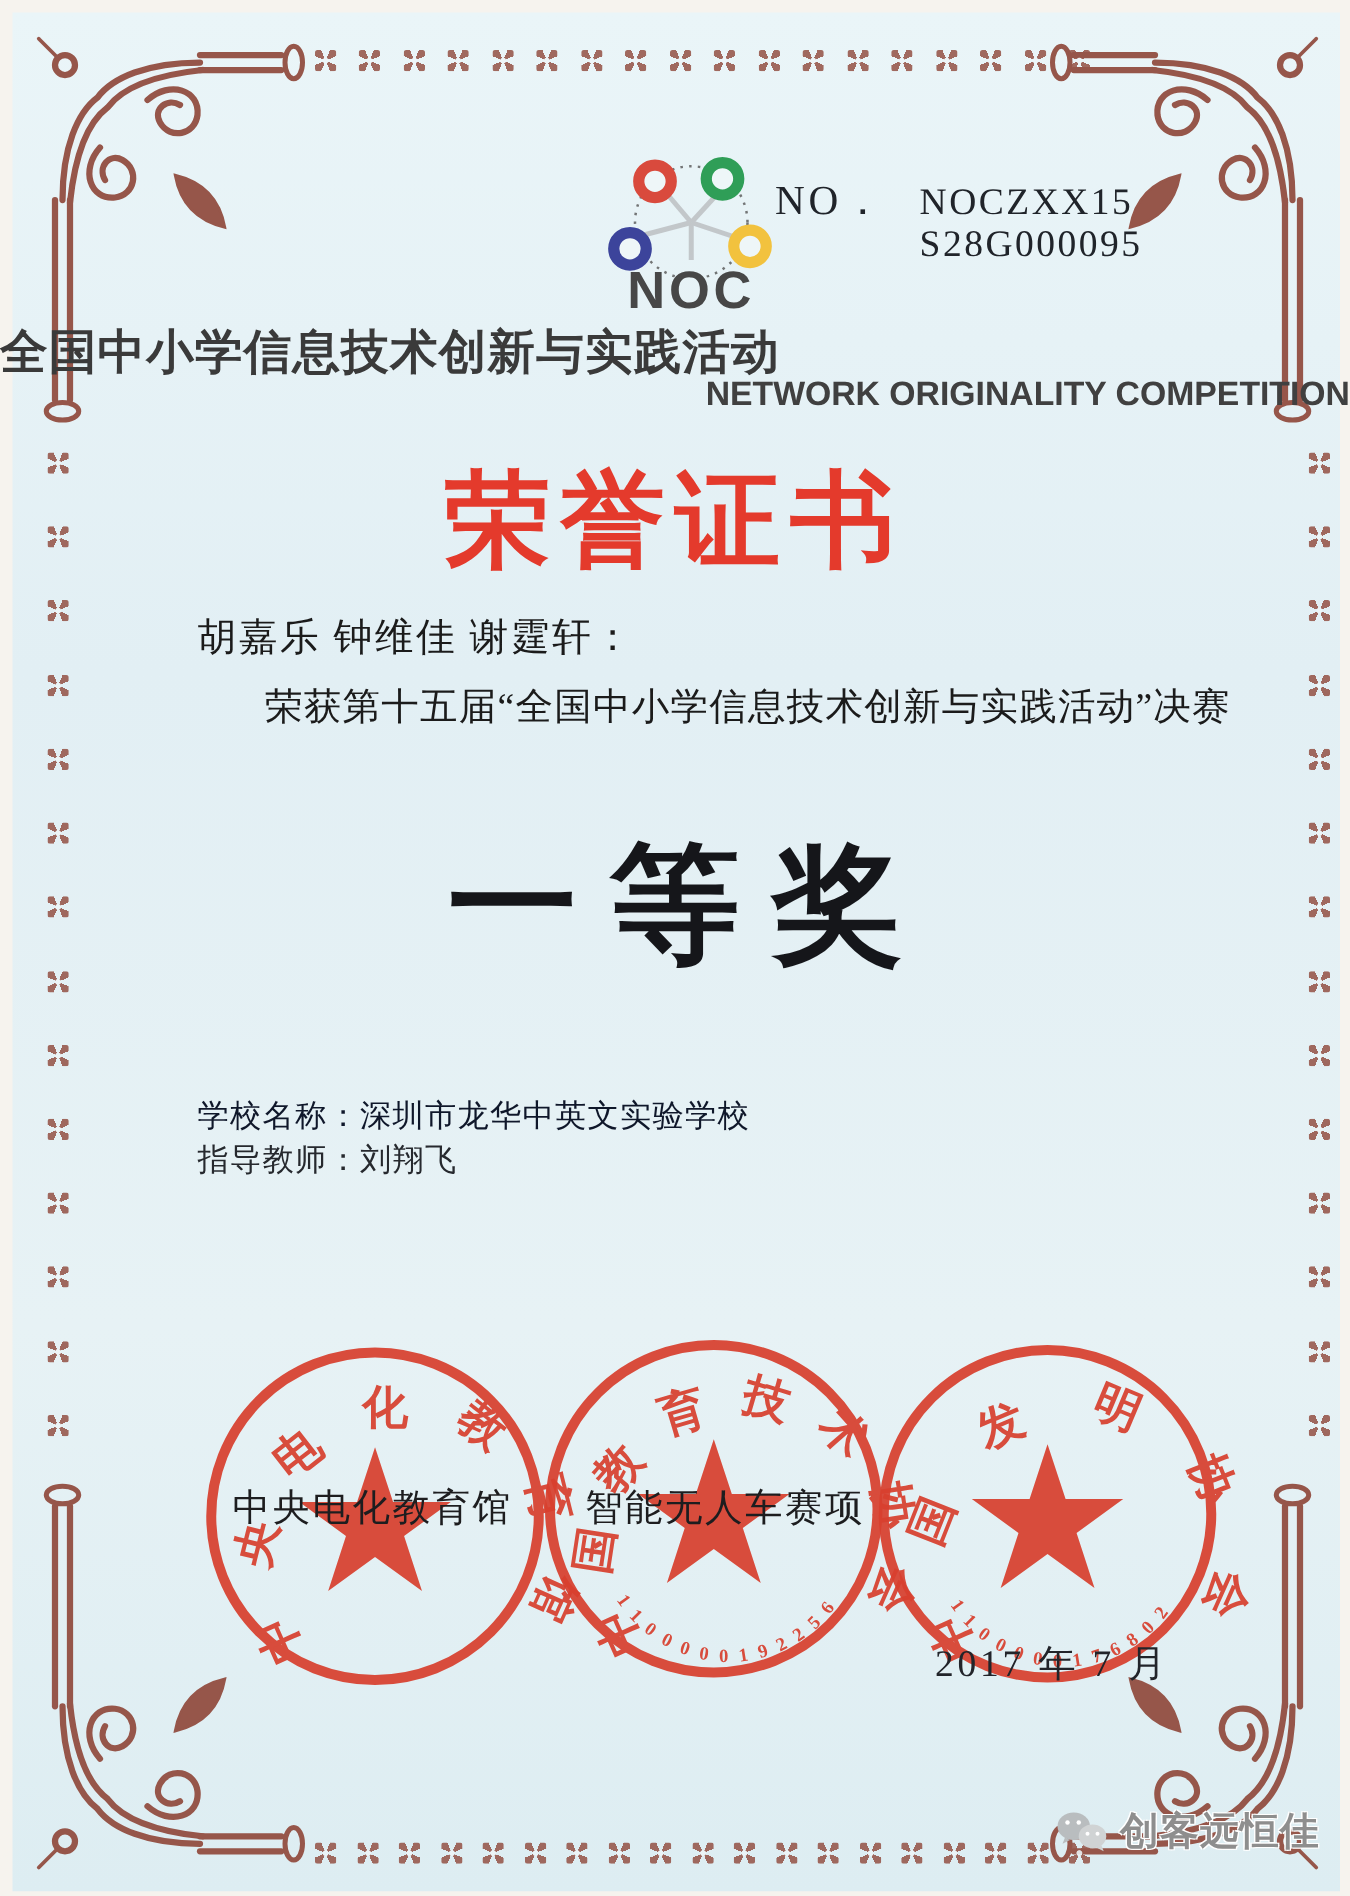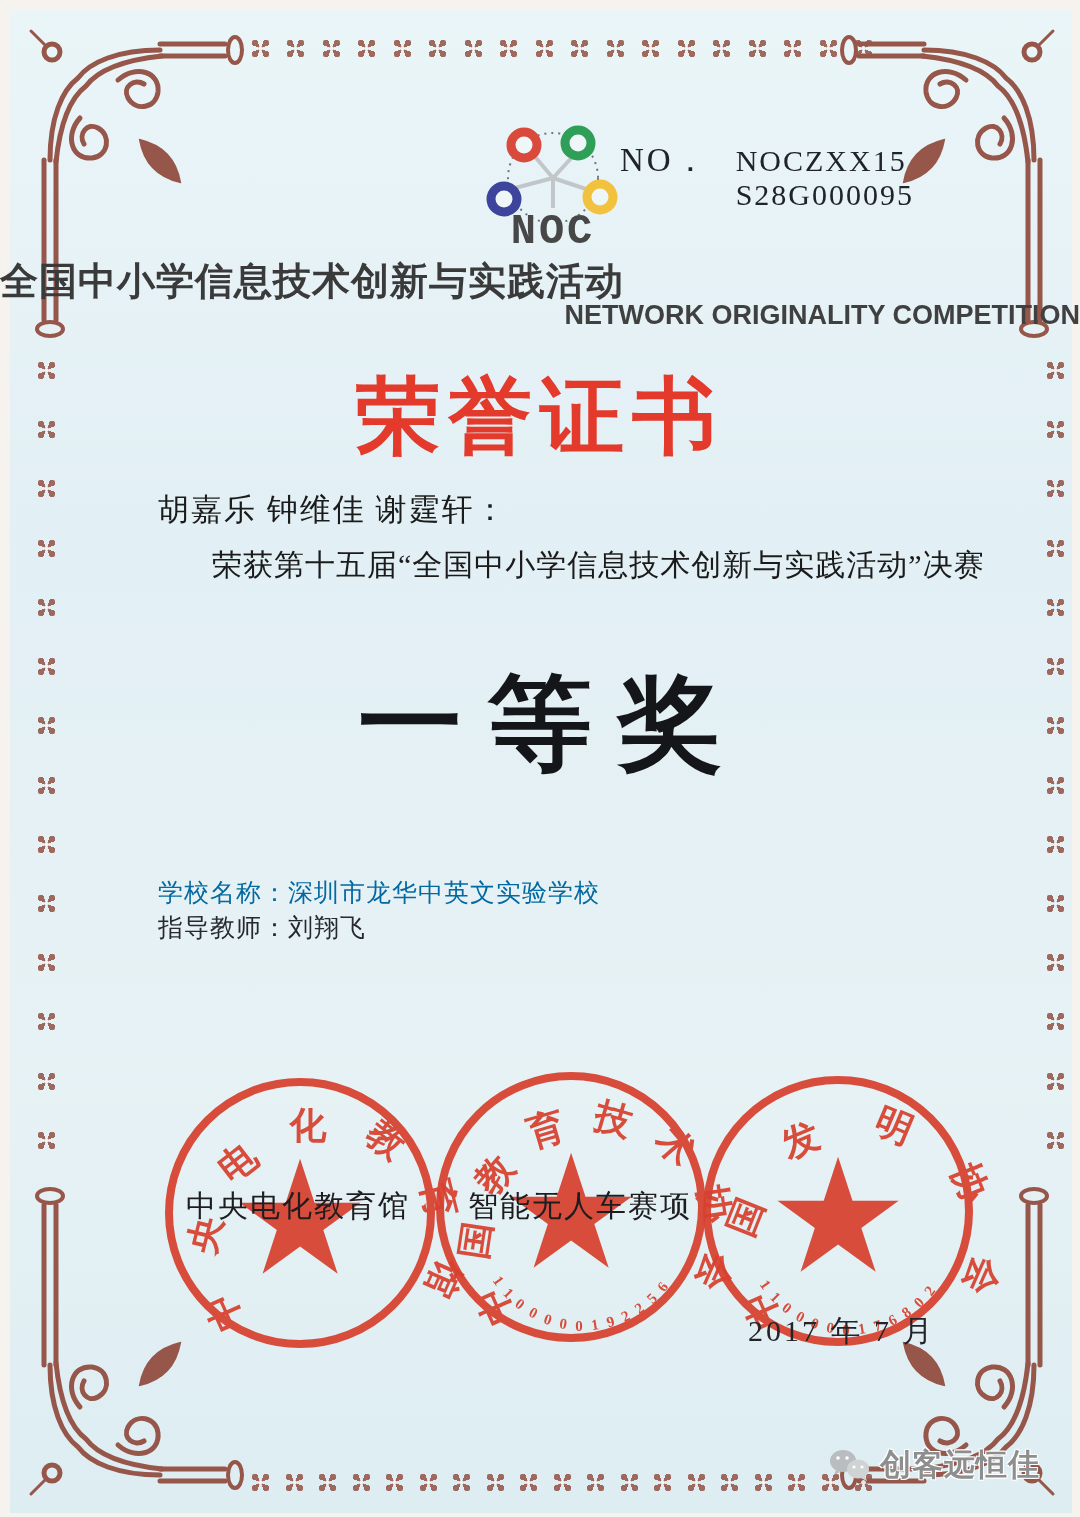--- a/index.html
+++ b/index.html
@@ -34,51 +34,51 @@
         var(--border) 113deg 157deg, rgba(0,0,0,0) 157deg 203deg, var(--border) 203deg 247deg,
         rgba(0,0,0,0) 247deg 293deg, var(--border) 293deg 337deg, rgba(0,0,0,0) 337deg);}
   
   .content{position:absolute;inset:0;z-index:3}
   .cert-no{position:absolute;left:620px;top:138px;display:flex;align-items:baseline;gap:26px;color:#20242a}
   .cert-no .lbl{font-size:33px;letter-spacing:3px}
   .cert-no .val{font-size:30px;letter-spacing:2px}
   .logo{position:absolute;left:463px;top:122px;width:180px;height:138px}
   .logo svg{position:absolute;left:0;top:0}
   .logo-text{position:absolute;left:0;top:86px;width:180px;text-align:center;
-    font-family:Liberation Mono, monospace;font-weight:900;font-size:42px;
+    font-family:Liberation Sans, sans-serif;font-weight:900;font-size:42px;
     letter-spacing:3px;color:#474747}
   .title-cn{position:absolute;left:0;top:256px;width:100%;text-align:left;
     font-family:Liberation Mono, monospace;font-weight:900;font-size:38px;
     letter-spacing:1px;color:var(--title-dark)}
   .title-en{position:absolute;left:0;top:300px;width:100%;text-align:right;
     font-family:"Liberation Sans",sans-serif;font-weight:bold;font-size:27px;
     letter-spacing:0px;color:#404040}
   .heading{position:absolute;left:0;top:360px;width:100%;text-align:center;
     font-family:"Liberation Sans",sans-serif;font-weight:900;font-size:84px;
     letter-spacing:8px;color:var(--heading-red)}
   .recipients{position:absolute;left:158px;top:489px;font-size:31px;letter-spacing:2px;color:var(--text)}
   .line1{position:absolute;left:212px;top:545px;font-size:30px;letter-spacing:1px;color:var(--text)}
   .line2{position:absolute;left:154px;top:605px;font-size:30px;letter-spacing:1px;color:var(--text)}
   .award{position:absolute;left:0;top:655px;width:100%;text-align:center;
     font-weight:900;font-size:104px;letter-spacing:26px;text-indent:26px;color:#15161a}
-  .school{position:absolute;left:158px;top:876px;font-size:25px;letter-spacing:1px;color:#0369a1}
+  .school{position:absolute;left:158px;top:876px;font-size:25px;letter-spacing:1px;color:#0f172a}
   .teacher{position:absolute;left:158px;top:911px;font-size:25px;letter-spacing:1px;color:#26292e}
   
   .seal{position:absolute;width:270px;height:270px;border:8px solid var(--seal-red);
         border-radius:50%;opacity:.93}
   .seal .star{position:absolute;left:50%;top:50%;transform:translate(-50%,-47%);
         font-family:"DejaVu Sans",sans-serif;font-size:158px;line-height:1;color:var(--seal-red)}
   .arc-anchor{position:absolute;left:127px;top:127px;width:16px;height:16px}
   .arc-anchor .g{display:inline-block;transform:translate(-50%,-50%);white-space:pre}
   .arc-cn .g{font-size:37px;font-weight:bold;color:var(--seal-red)}
   .arc-num .g{font-size:15px;font-weight:bold;letter-spacing:0;color:var(--seal-red)}
   .org{position:absolute;top:1186px;transform:translateX(-50%);font-size:30px;
        letter-spacing:2px;color:#1d1d1f;white-space:nowrap}
   .date{position:absolute;left:748px;top:1311px;font-size:30px;letter-spacing:3px;color:#22242a}
-  .brand{position:absolute;right:40px;top:1444px;display:flex;align-items:center;gap:8px}
+  .brand{position:absolute;right:24px;top:1444px;display:flex;align-items:center;gap:8px}
   .brand-text{font-family:"Liberation Sans",sans-serif;font-weight:bold;font-size:31px;
        color:#8e8e8e;letter-spacing:1px;
        text-shadow:1px 1px 0 #fff,-1px -1px 0 #fff,1px -1px 0 #fff,-1px 1px 0 #fff}
 </style>
 </head>
 <body>
 
 <div class="page">
   <div class="paper"></div>
 

